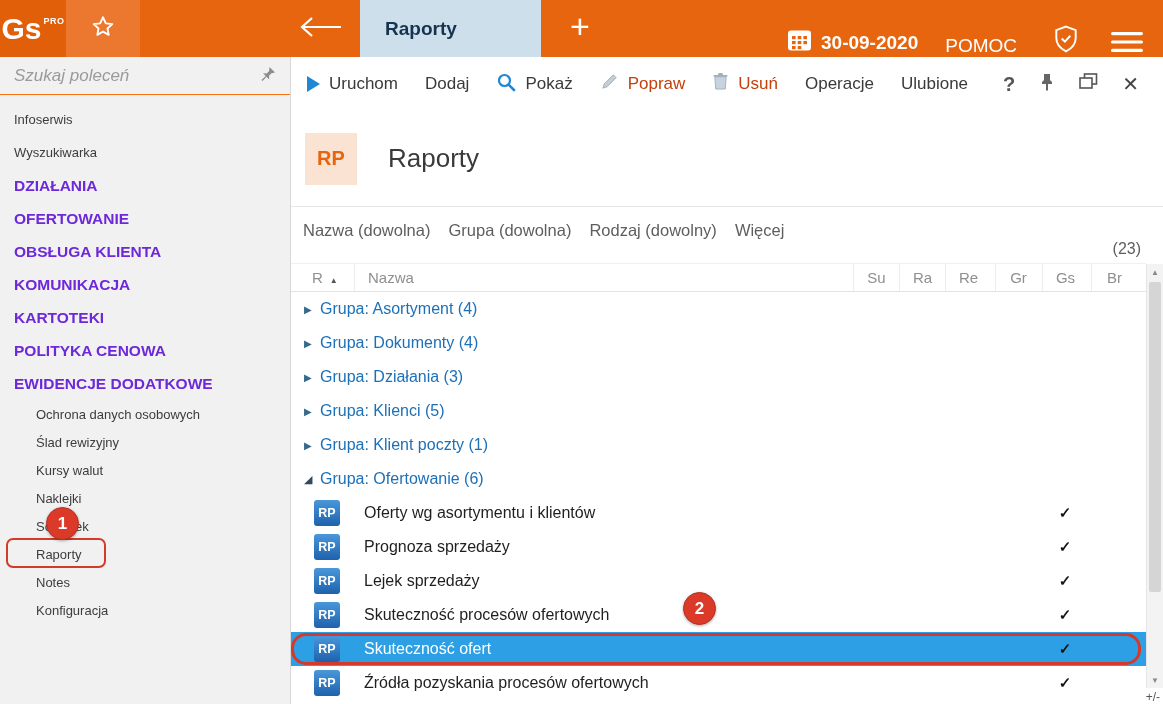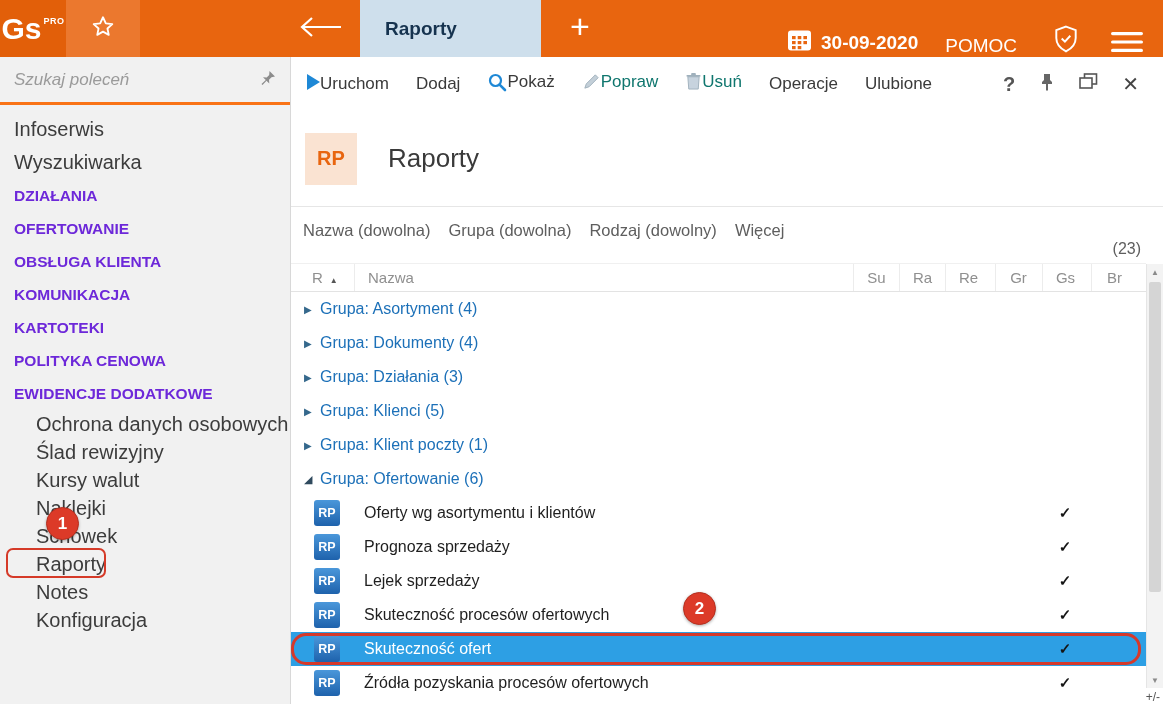--- a/index.html
+++ b/index.html
@@ -18,38 +18,38 @@
   .date-btn{display:flex;align-items:center;gap:9px;font-size:19px;font-weight:bold;cursor:pointer}
   .pomoc{margin-left:27px;font-size:19px;cursor:pointer}
   .shield-btn{margin-left:36px;cursor:pointer;display:flex;align-items:center}
   .burger-btn{margin-left:32px;margin-right:4px;cursor:pointer;display:flex;align-items:center}
 
   
   .main{flex:1;display:flex;min-height:0}
 
   
   .sidebar{flex:0 0 291px;width:291px;background:#F1F1F1;border-right:1px solid #D8D8D8;position:relative}
-  .search-row{height:48px;display:flex;align-items:center;border-bottom:3px solid #f97316;padding:0 14px}
+  .search-row{height:38px;display:flex;align-items:center;border-bottom:1px solid #f97316;padding:0 14px}
   .search-input{flex:1;border:0;background:transparent;font-style:italic;font-size:17px;color:#666;outline:none;font-family:inherit}
   .search-input::placeholder{color:#9A9A9A;font-style:italic}
   .nav{padding-top:8px}
-  .side-item{height:33px;display:flex;align-items:center;padding-left:14px;font-size:20px;color:#3C3C3C;cursor:pointer}
+  .side-item{height:33px;display:flex;align-items:center;padding-left:14px;font-size:13px;color:#3C3C3C;cursor:pointer}
   .side-item.section{color:#6d28d9;font-weight:bold;font-size:15.5px}
   .side-item.sub{height:28px;padding-left:36px}
   .side-item{position:relative}
   .raporty-outline{position:absolute;left:6px;top:-2px;width:100px;height:30px;border:2.5px solid #D53A28;border-radius:7px;pointer-events:none}
 
   
   .num-circle{position:absolute;width:33px;height:33px;border-radius:50%;background:#DC3A28;border:1px solid #B52F1F;color:#fff;font-weight:bold;font-size:17px;display:flex;align-items:center;justify-content:center;box-shadow:0 1px 3px rgba(0,0,0,.3);z-index:5}
 
   
   .content{flex:1;position:relative;background:#fff;display:flex;flex-direction:column;min-width:0}
   .toolbar{flex:0 0 54px;display:flex;align-items:center;padding:0 16px;font-size:17px;color:#3A3A3A}
-  .tbtn{display:flex;align-items:flex-start;margin-right:27px;cursor:pointer;white-space:nowrap}
-  .tbtn.disabled{color:#0f766e}
+  .tbtn{display:flex;align-items:center;gap:9px;margin-right:27px;cursor:pointer;white-space:nowrap}
+  .tbtn.disabled{color:#c2410c}
   .play-icon{width:0;height:0;border-left:13px solid #1E88D6;border-top:8px solid transparent;border-bottom:8px solid transparent}
   .tb-icons{margin-left:auto;display:flex;align-items:center;gap:24px;padding-right:8px}
   .help-q{font-size:20px;color:#555;font-weight:bold;cursor:pointer}
   .closex{font-size:20px;color:#444;cursor:pointer}
 
   .page-header{flex:0 0 96px;display:flex;align-items:center;padding:0 14px;border-bottom:1px solid #E6E6E6}
   .badge{width:52px;height:52px;background:#FAE3D2;color:#E8650F;font-weight:bold;font-size:20px;display:flex;align-items:center;justify-content:center}
   .page-title{font-size:26px;color:#3A3A3A;margin-left:31px}
 
   .filters{flex:0 0 56px;position:relative;display:flex;align-items:flex-start;padding:14px 12px 0 12px;gap:18px;font-size:16.5px;color:#5E5E5E}

